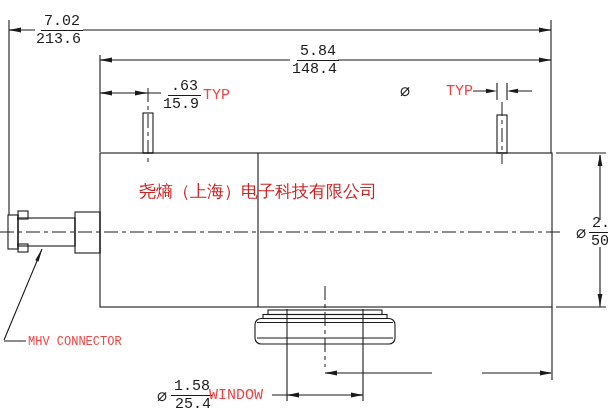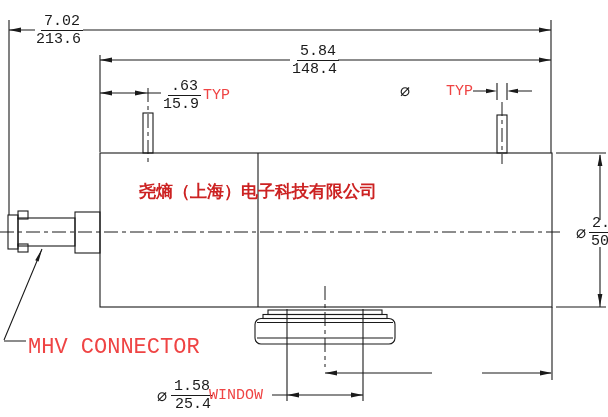--- a/index.html
+++ b/index.html
@@ -8,23 +8,23 @@
     overflow:hidden;font-family:"Liberation Mono",monospace;color:#1a1a1a;
   }
   #stage svg{position:absolute;left:0;top:0;}
   .txt{position:absolute;white-space:nowrap;font:15px "Liberation Mono",monospace;color:#ef4444;}
   .frac{position:absolute;display:flex;flex-direction:column;align-items:flex-end;
         font:15px "Liberation Mono",monospace;line-height:17px;color:#1a1a1a;}
   .frac .t{border-bottom:1.6px solid #1a1a1a;padding:0 3px;}
   .frac .b{padding:0 2px;}
   .frac.clip{align-items:flex-start;}
   .phi{position:absolute;font:17px "Liberation Mono",monospace;color:#1a1a1a;}
-  .label-lg{font-size:22px;text-align:center;}
+  .label-lg{font-size:12px;text-align:center;}
   .watermark{position:absolute;font-size:17px;letter-spacing:0px;
-             font-family:"Liberation Sans",sans-serif;font-weight:bold;}
+             font-family:"Liberation Sans",sans-serif;font-weight:normal;}
 </style>
 </head>
 <body>
 
 <div id="stage">
 
   <svg width="608" height="417" viewBox="0 0 608 417">
 
     <g stroke="#1a1a1a" stroke-width="1.1" fill="none">
 

